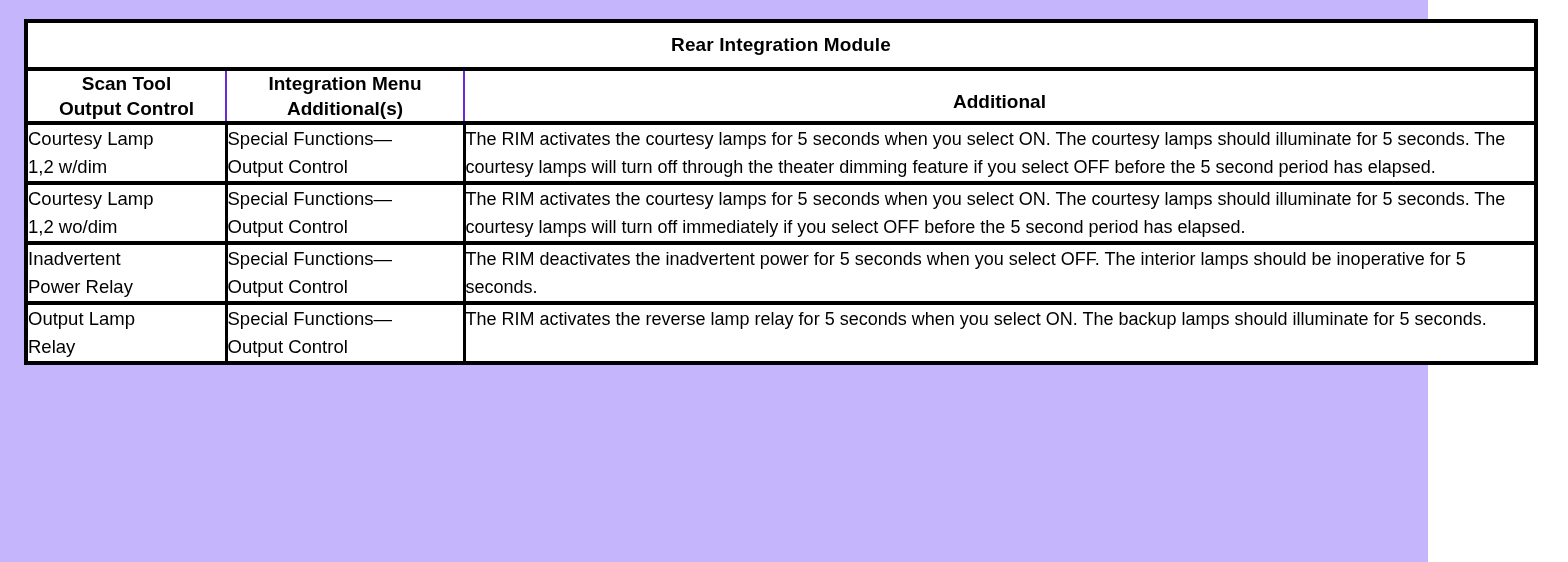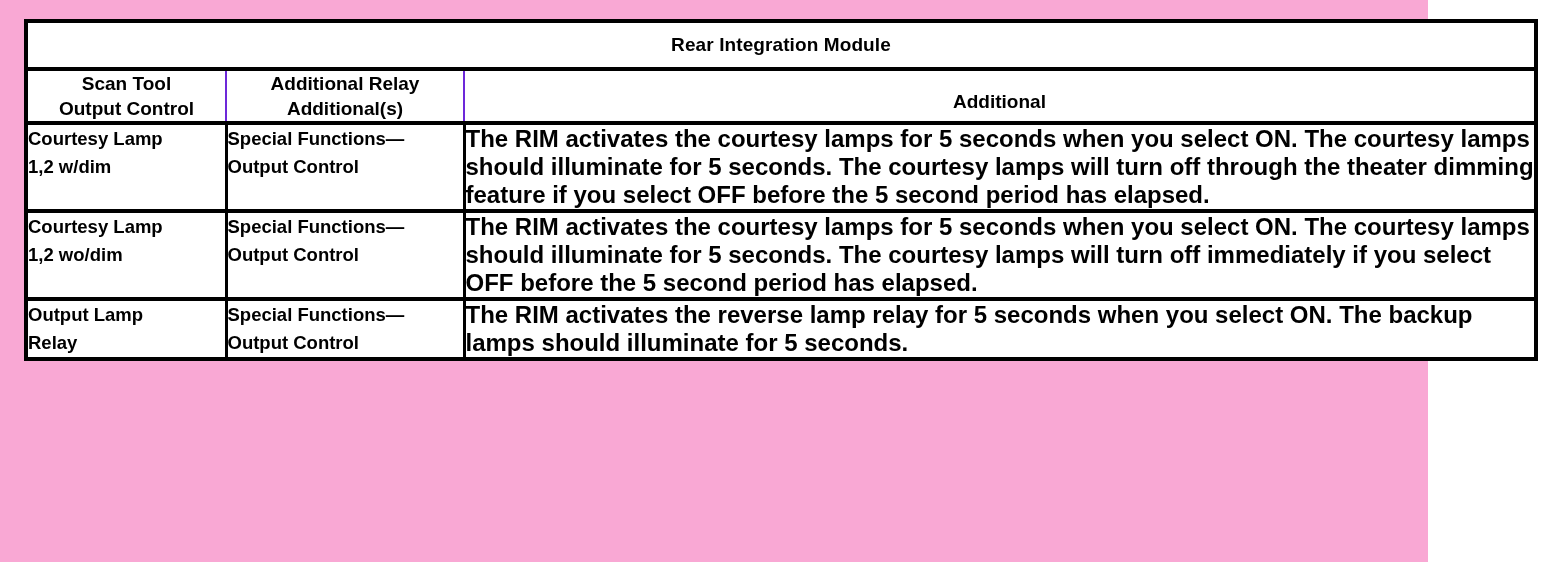--- a/index.html
+++ b/index.html
@@ -12,21 +12,21 @@
     height: 562px;
     font-family: "Liberation Sans", sans-serif;
     color: #000000;
     overflow: hidden;
   }
 
   .page {
     position: relative;
     width: 1428px;
     height: 562px;
-    background: #f9a8d4;
+    background: #c4b5fd;
   }
 
   .spec-table {
     position: absolute;
     left: 24px;
     top: 19px;
     width: 1514px;
     border-collapse: collapse;
     table-layout: fixed;
     background: #ffffff;
@@ -67,37 +67,36 @@
   .head-cell.desc {
     border-right: none;
     vertical-align: bottom;
     padding-bottom: 7px;
   }
   .head-line { display: block; }
 
   
   .body-row > td {
     border-bottom: 4px solid #000000;
-    font-weight: bold;
   }
   .body-row.last > td {
     border-bottom: none;
   }
 
   .cell-control,
   .cell-menu {
     font-size: 18.5px;
     line-height: 28px;
     padding: 8px 6px 9px 8px;
     border-right: 3px solid #000000;
     white-space: pre-line;
   }
 
   .cell-desc {
-    font-size: 24px;
+    font-size: 18px;
     line-height: 28px;
     padding: 8px 10px 9px 9px;
     border-right: none;
   }
 
   .col-control { width: 200px; }
   .col-menu    { width: 238px; }
 </style>
 </head>
 <body>
@@ -114,21 +113,21 @@
       <tr>
         <td class="title-cell" colspan="3">Rear Integration Module</td>
       </tr>
 
       <tr>
         <td class="head-cell">
           <span class="head-line">Scan Tool</span>
           <span class="head-line">Output Control</span>
         </td>
         <td class="head-cell">
-          <span class="head-line">Additional Relay</span>
+          <span class="head-line">Integration Menu</span>
           <span class="head-line">Additional(s)</span>
         </td>
         <td class="head-cell desc">
           <span class="head-line">Additional</span>
         </td>
       </tr>
 
       <tr class="body-row">
         <td class="cell-control">Courtesy Lamp
 1,2 w/dim</td>
@@ -138,20 +137,27 @@
       </tr>
 
       <tr class="body-row">
         <td class="cell-control">Courtesy Lamp
 1,2 wo/dim</td>
         <td class="cell-menu">Special Functions—
 Output Control</td>
         <td class="cell-desc">The RIM activates the courtesy lamps for 5 seconds when you select ON. The courtesy lamps should illuminate for 5 seconds. The courtesy lamps will turn off immediately if you select OFF before the 5 second period has elapsed.</td>
       </tr>
 
+      <tr class="body-row">
+        <td class="cell-control">Inadvertent
+Power Relay</td>
+        <td class="cell-menu">Special Functions—
+Output Control</td>
+        <td class="cell-desc">The RIM deactivates the inadvertent power for 5 seconds when you select OFF. The interior lamps should be inoperative for 5 seconds.</td>
+      </tr>
 
 
       <tr class="body-row last">
         <td class="cell-control">Output Lamp
 Relay</td>
         <td class="cell-menu">Special Functions—
 Output Control</td>
         <td class="cell-desc">The RIM activates the reverse lamp relay for 5 seconds when you select ON. The backup lamps should illuminate for 5 seconds.</td>
       </tr>
     </tbody>

